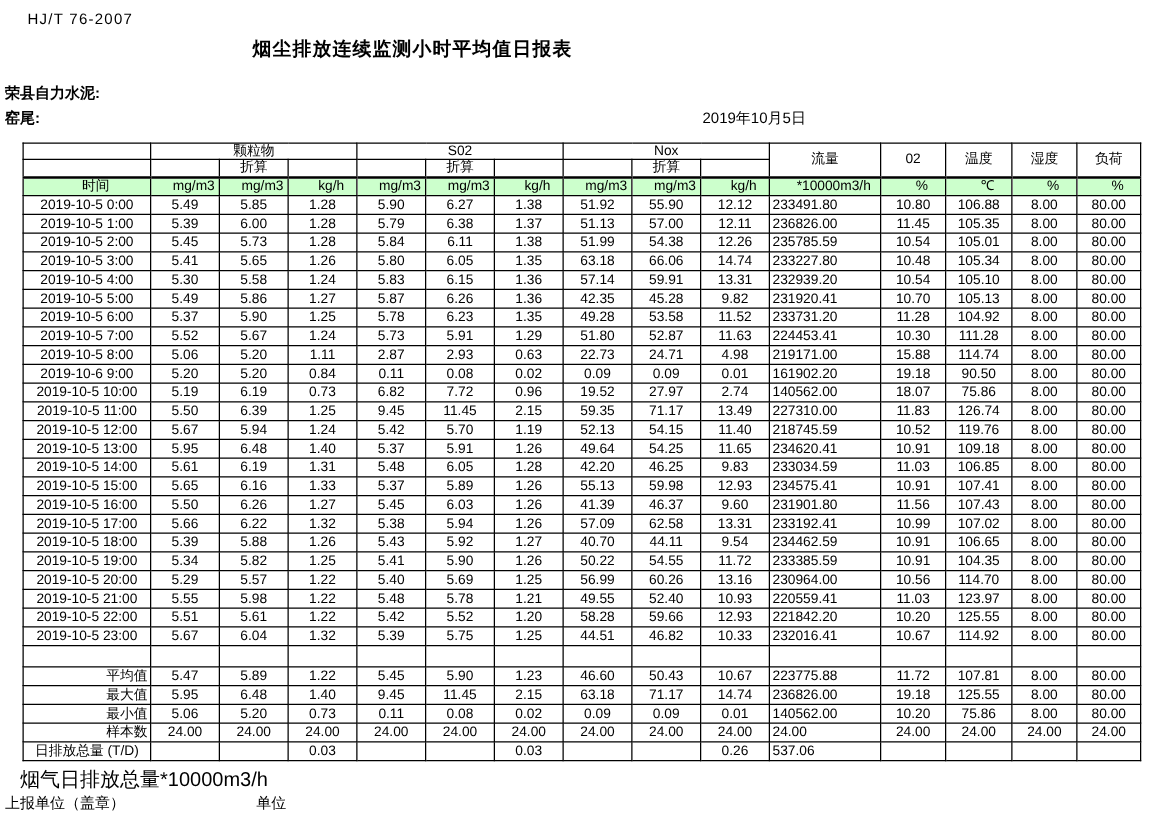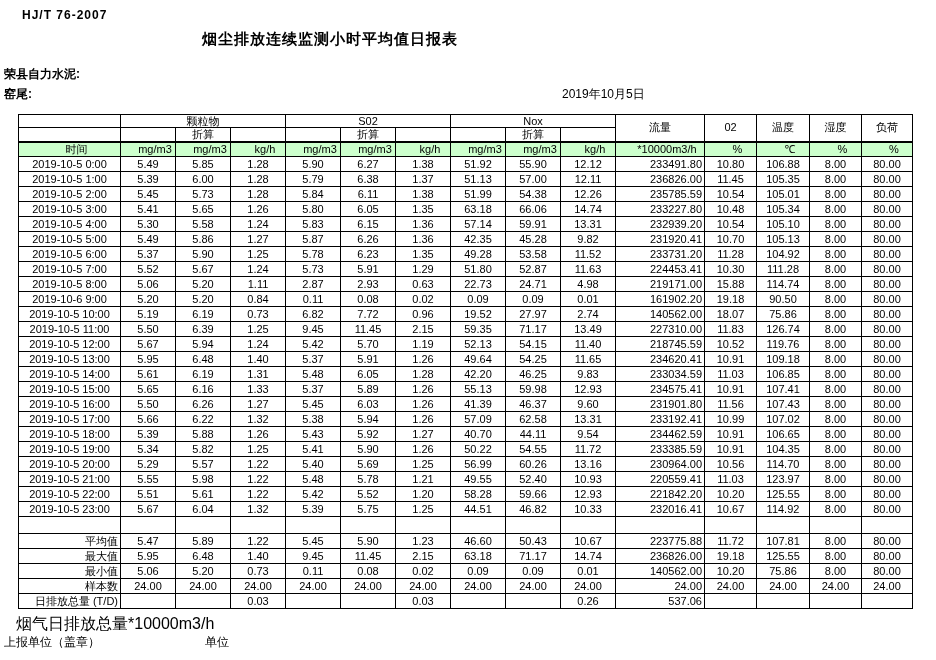--- a/index.html
+++ b/index.html
@@ -1,42 +1,42 @@
 <!DOCTYPE html>
 <html><head>
 <meta charset="utf-8">
 <style>
   * { margin:0; padding:0; box-sizing:border-box; }
   html,body { background:#fff; }
   .page {
     position:relative; width:936px; height:660px; background:#ffffff;
     font-family:"Liberation Sans", sans-serif; color:#000; overflow:hidden;
   }
-  .doc-code { position:absolute; left:22px; top:8px; font-size:12px; font-weight:bold; letter-spacing:1px; }
+  .doc-code { position:absolute; left:22px; top:8px; font-size:12px; font-weight:normal; letter-spacing:1px; }
   .title { position:absolute; left:0; top:30px; width:660px; text-align:center; font-size:15px; font-weight:bold; letter-spacing:1px; }
   .company { position:absolute; left:4px; top:66px; font-size:12px; font-weight:bold; }
   .station { position:absolute; left:4px; top:86px; font-size:12px; font-weight:bold; }
   .date { position:absolute; left:562px; top:86px; font-size:12px; }
 
   table.report {
     position:absolute; left:18px; top:114px;
     border-collapse:collapse; table-layout:fixed;
     font-size:11px; line-height:1;
   }
   table.report td { border:1px solid #000; height:15px; padding:0 2px; overflow:hidden; white-space:nowrap; }
   table.report { border-top:1px solid #0ea5e9; }
   tr.h1 td { height:13px; text-align:center; }
   tr.h2 td { height:14px; text-align:center; }
   tr.h3 td { height:15px; text-align:center; background:#ccffcc; border-top:2px solid #000;padding-left:16px; }
   td.c-time { text-align:center; }
   td.c-num  { text-align:center; }
-  td.c-flow { text-align:right; padding-right:5px;margin-top:20px; }
+  td.c-flow { padding-right:5px;margin-top:20px; }
   td.c-label { }
   .ar { text-align:right; padding-right:3px; }
-  .al { text-align:right; padding-left:2px; }
+  .al { text-align:center; padding-left:2px; }
   tr.spacer td { height:17px; }
   .footer-note  { position:absolute; left:16px;  top:614px; font-size:16px;text-align:center; }
   .footer-left  { position:absolute; left:4px;  top:634px; font-size:12px; }
   .footer-right { position:absolute; left:205px; top:634px; font-size:12px; }
 </style>
 </head>
 <body>
 
 <div class="page">
   <div class="doc-code">HJ/T 76-2007</div>

